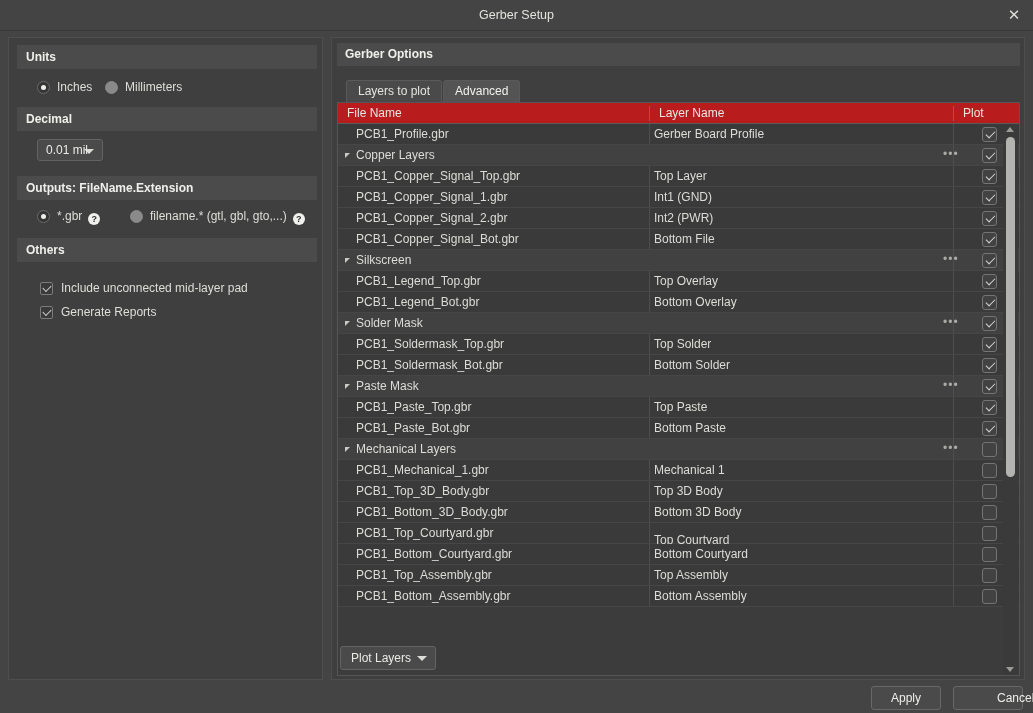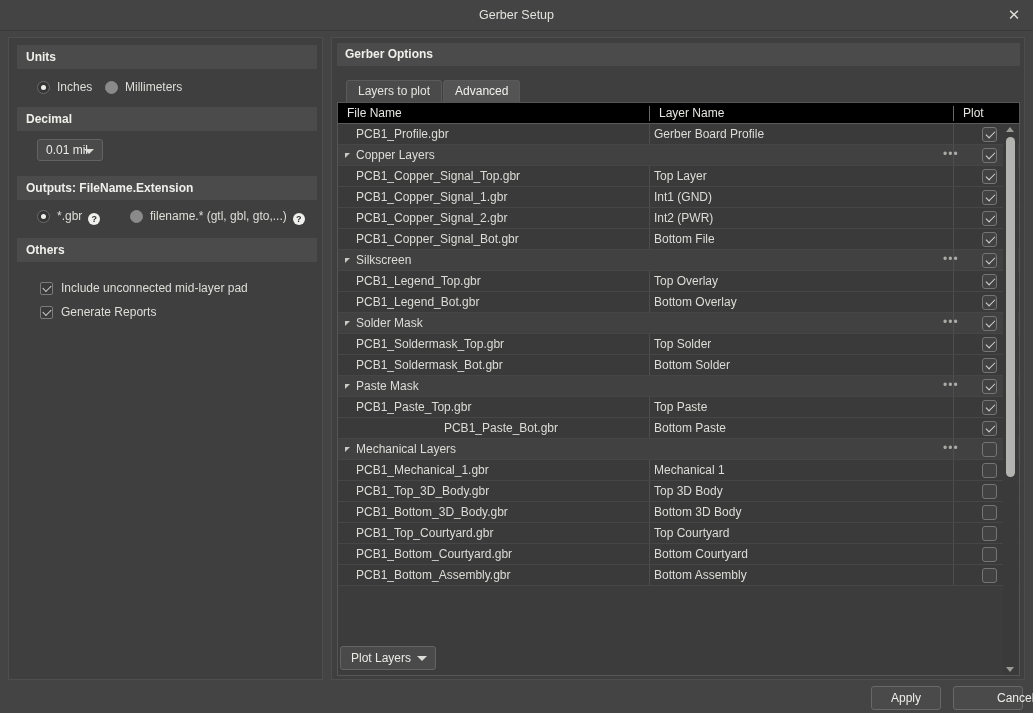--- a/index.html
+++ b/index.html
@@ -122,21 +122,21 @@
   .tab.inactive { background: #4a4a4a; }
   .tab.active   { background: #545454; color: #f2f2ee; }
 
   
   .table-wrap {
     position: absolute; left: 5px; top: 64px; width: 683px; height: 574px;
     border: 1px solid #555555; background: #3c3c3c; overflow: hidden;
   }
   .thead {
     position: absolute; left: 0; top: 0; width: 100%; height: 21px;
-    background: #000000; border-bottom: 1px solid #5a5a5a;
+    background: #b91c1c; border-bottom: 1px solid #5a5a5a;
   }
   .th {
     position: absolute; top: 0; height: 20px; line-height: 20px;
     font-size: 12px; color: #e6e6e2; padding-left: 9px;
   }
   .th-div { position: absolute; top: 3px; width: 1px; height: 15px; background: #6a6a6a; }
 
   .rows {
     position: absolute; left: 0; top: 21px; width: 100%; height: 552px;
     overflow: hidden;
@@ -373,21 +373,21 @@
             <span class="plotbox on"></span>
           </div>
           <div class="row item">
             <span class="cell-file" style="left: 18px; width: 290px;">PCB1_Paste_Top.gbr</span>
             <span class="vdiv" style="left: 311px;"></span>
             <span class="cell-layer" style="width: 300px;">Top Paste</span>
             <span class="vdiv" style="left: 615px;"></span>
             <span class="plotbox on"></span>
           </div>
           <div class="row item">
-            <span class="cell-file" style="left: 18px; width: 290px; text-align: center;">PCB1_Paste_Bot.gbr</span>
+            <span class="cell-file" style="left: 18px; width: 290px;">PCB1_Paste_Bot.gbr</span>
             <span class="vdiv" style="left: 311px;"></span>
             <span class="cell-layer" style="width: 300px;">Bottom Paste</span>
             <span class="vdiv" style="left: 615px;"></span>
             <span class="plotbox on"></span>
           </div>
           <div class="row group">
             <span class="expander"></span>
             <span class="cell-file" style="left: 18px; width: 290px;">Mechanical Layers</span>
             <span class="ellipsis">•••</span>
             <span class="vdiv" style="left: 615px;"></span>
@@ -410,28 +410,35 @@
           <div class="row item">
             <span class="cell-file" style="left: 18px; width: 290px;">PCB1_Bottom_3D_Body.gbr</span>
             <span class="vdiv" style="left: 311px;"></span>
             <span class="cell-layer" style="width: 300px;">Bottom 3D Body</span>
             <span class="vdiv" style="left: 615px;"></span>
             <span class="plotbox"></span>
           </div>
           <div class="row item">
             <span class="cell-file" style="left: 18px; width: 290px;">PCB1_Top_Courtyard.gbr</span>
             <span class="vdiv" style="left: 311px;"></span>
-            <span class="cell-layer" style="width: 300px;">Top Courtyard</span>
+            <span class="cell-layer" style="width: 300px; margin-top: 7px;">Top Courtyard</span>
             <span class="vdiv" style="left: 615px;"></span>
             <span class="plotbox"></span>
           </div>
           <div class="row item">
             <span class="cell-file" style="left: 18px; width: 290px;">PCB1_Bottom_Courtyard.gbr</span>
             <span class="vdiv" style="left: 311px;"></span>
             <span class="cell-layer" style="width: 300px;">Bottom Courtyard</span>
+            <span class="vdiv" style="left: 615px;"></span>
+            <span class="plotbox"></span>
+          </div>
+          <div class="row item">
+            <span class="cell-file" style="left: 18px; width: 290px;">PCB1_Top_Assembly.gbr</span>
+            <span class="vdiv" style="left: 311px;"></span>
+            <span class="cell-layer" style="width: 300px;">Top Assembly</span>
             <span class="vdiv" style="left: 615px;"></span>
             <span class="plotbox"></span>
           </div>
           <div class="row item">
             <span class="cell-file" style="left: 18px; width: 290px;">PCB1_Bottom_Assembly.gbr</span>
             <span class="vdiv" style="left: 311px;"></span>
             <span class="cell-layer" style="width: 300px;">Bottom Assembly</span>
             <span class="vdiv" style="left: 615px;"></span>
             <span class="plotbox"></span>
           </div>

